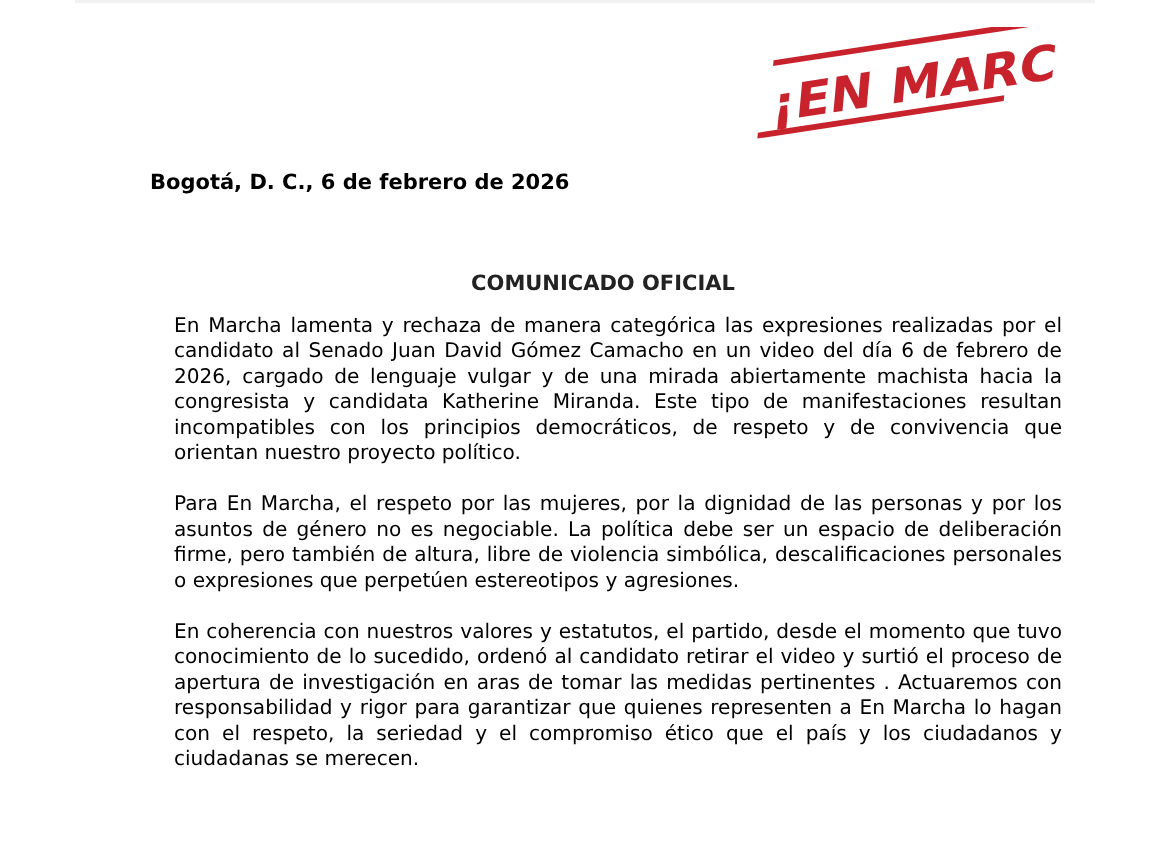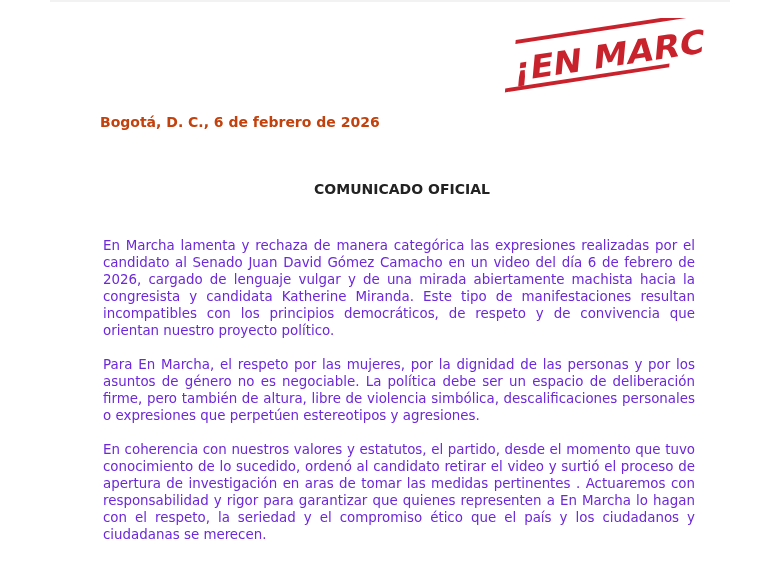--- a/index.html
+++ b/index.html
@@ -7,29 +7,29 @@
       width: 780px; height: 565px; background: #ffffff; position: relative; overflow: hidden;
       font-family: "DejaVu Sans", sans-serif; color: #2a2a2a;
     }
     .topline {
       position: absolute; left: 50px; top: 0; width: 680px; height: 2px; background: #f2f2f2;
     }
     .logo {
       position: absolute; left: 495px; top: 18px; width: 210px; height: 80px;
     }
     .date {
-      position: absolute; left: 100px; top: 114px; font-weight: bold; font-size: 14px; color: #c2410c; text-align: center;
+      position: absolute; left: 100px; top: 114px; font-weight: bold; font-size: 14px; color: #000000; text-align: center;
     }
     .title {
       position: absolute; left: 0; width: 780px; top: 161px; text-align: center;
       font-weight: bold; font-size: 14px; color: #222; padding-left: 24px; box-sizing: border-box; margin-top: 20px;
     }
     .body {
-      position: absolute; left: 103px; top: 209px; width: 592px;
-      font-size: 13.4px; line-height: 17px; color: #6d28d9; margin-top: 28px;
+      position: absolute; left: 116px; top: 209px; width: 592px;
+      font-size: 13.4px; line-height: 17px; color: #000000;
     }
     .para { margin: 0 0 17px 0; text-align: justify; }
   </style>
 </head>
 <body>
 
 <div class="topline"></div>
 
 <div class="logo">
   <svg width="210" height="80" viewBox="0 0 210 80">

